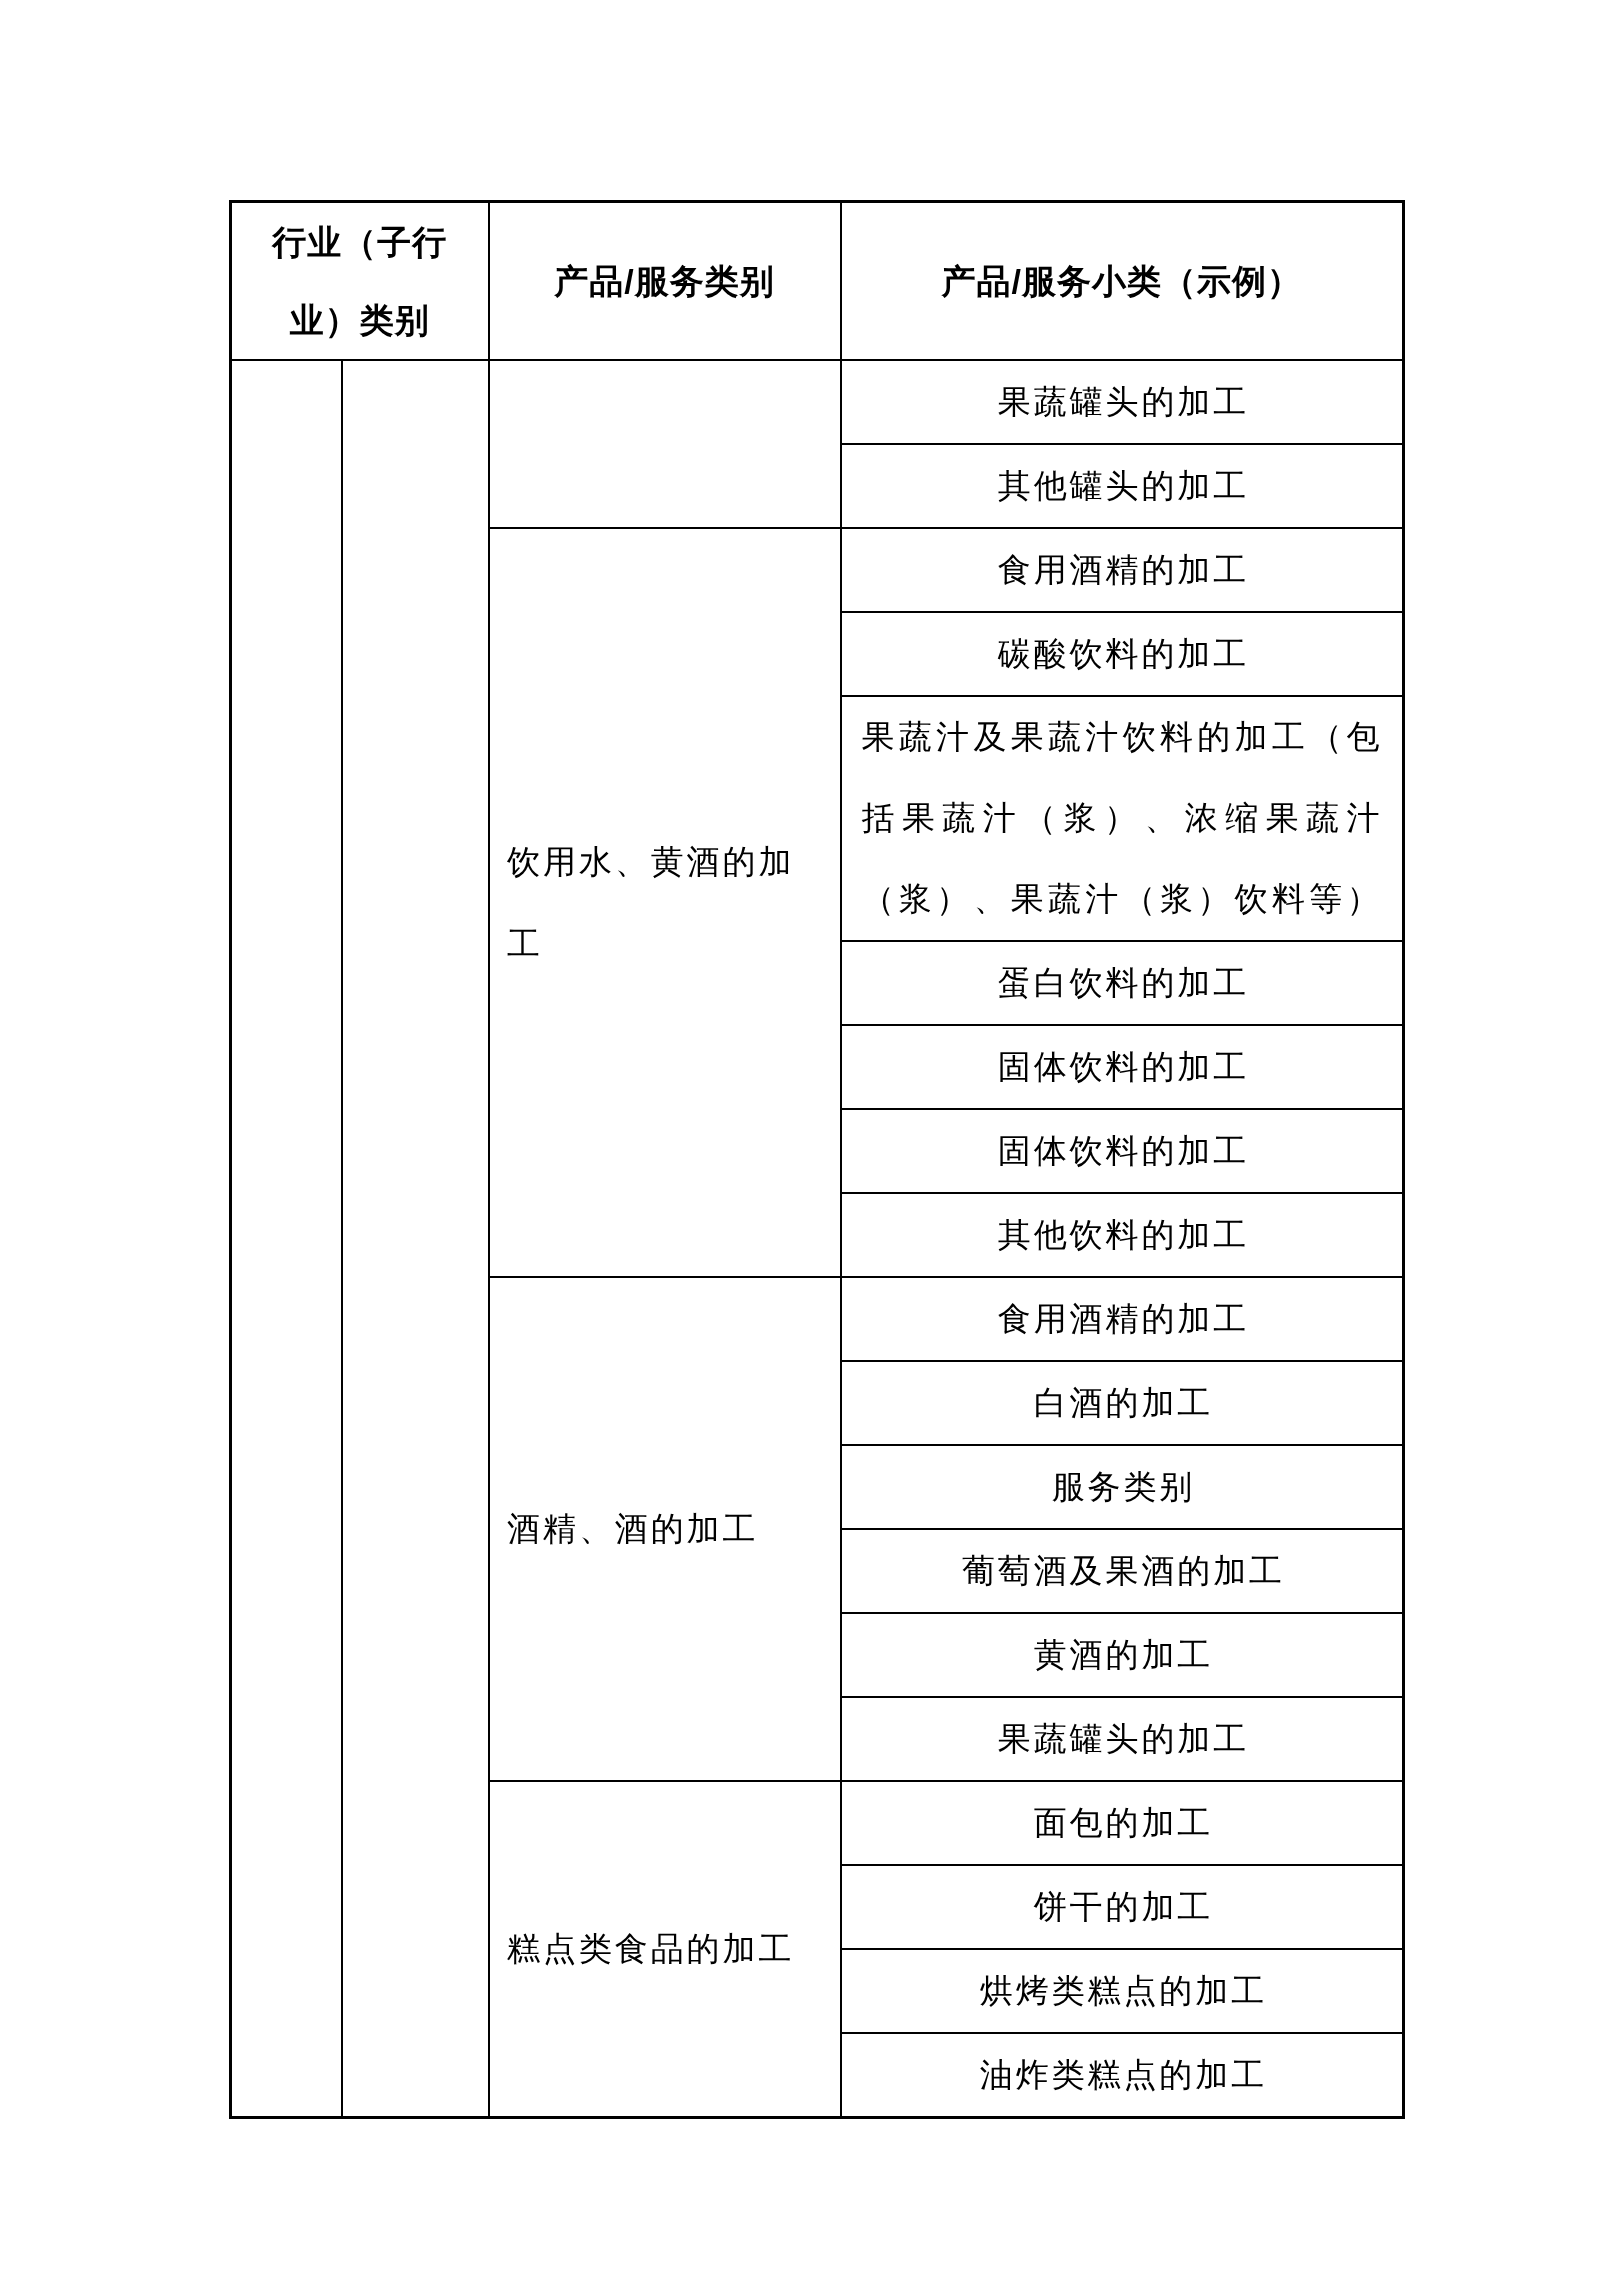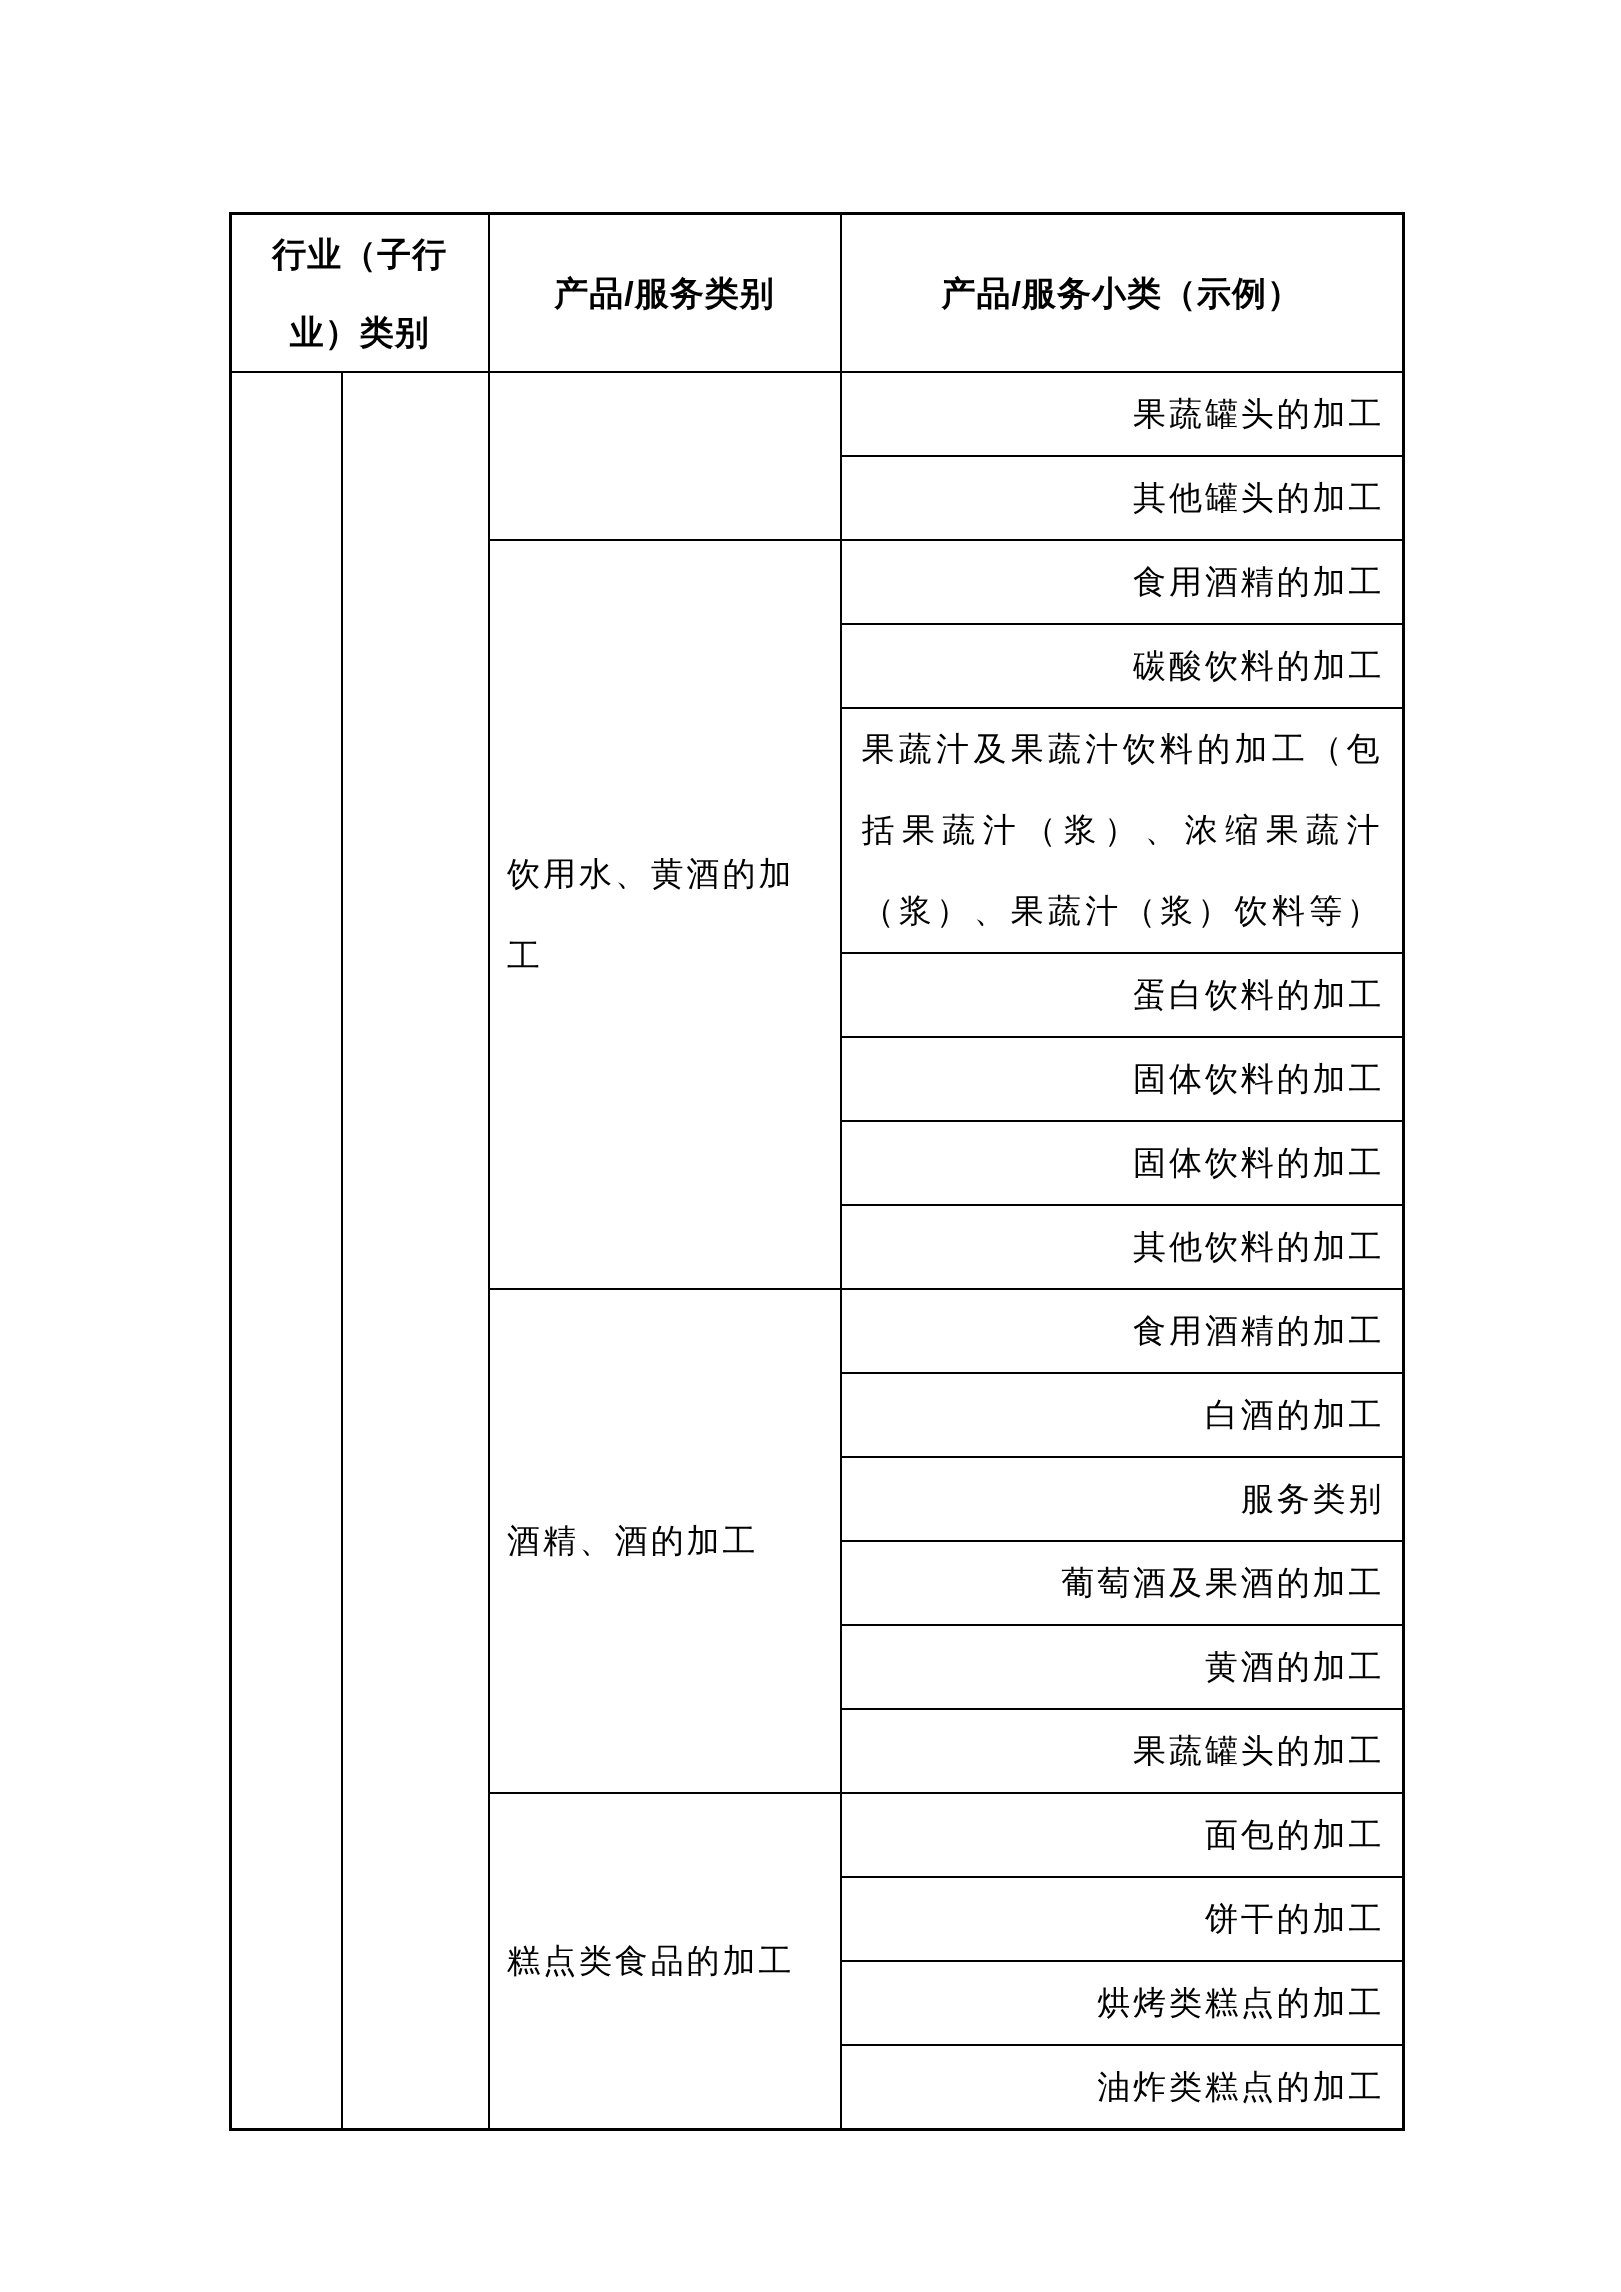--- a/index.html
+++ b/index.html
@@ -10,21 +10,21 @@
   .page {
     position: relative;
     width: 1621px;
     height: 2293px;
     background: #ffffff;
     overflow: hidden;
   }
   .table-wrap {
     position: absolute;
     left: 229px;
-    top: 212px;
+    top: 200px;
   }
   table.doc-table {
     border-collapse: collapse;
     table-layout: fixed;
     width: 1172px;
     border: 3.9px solid #000;
   }
   .doc-table col.c1 { width: 111px; }
   .doc-table col.c2 { width: 147px; }
   .doc-table col.c3 { width: 352px; }
@@ -50,21 +50,21 @@
     font-family: "Liberation Serif", serif;
     font-size: 33px;
     letter-spacing: 2.9px;
     line-height: 82px;
   }
   tr.row { height: 79px; }
   tr.row-tall { height: 244px; }
   td.item-cell {
     padding-left: 21px;
     padding-right: 17.6px;
-    text-align: right;
+    text-align: center;
     white-space: nowrap;
     margin-left: 42px;
   }
   td.item-cell-multi {
     padding-left: 20px;
     padding-right: 19.6px;
     text-align: left;
   }
   td.item-cell-multi .jline {
     line-height: 81px;

